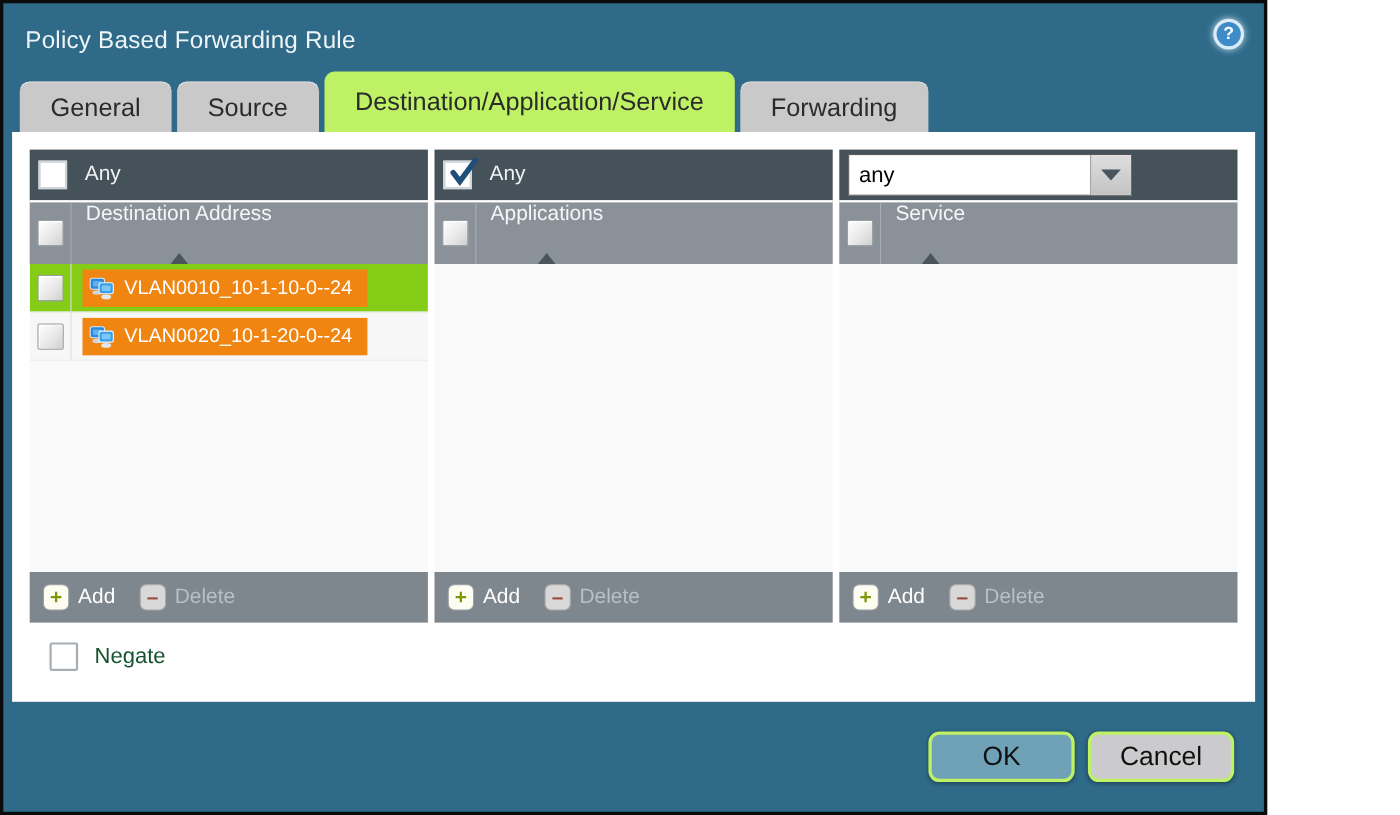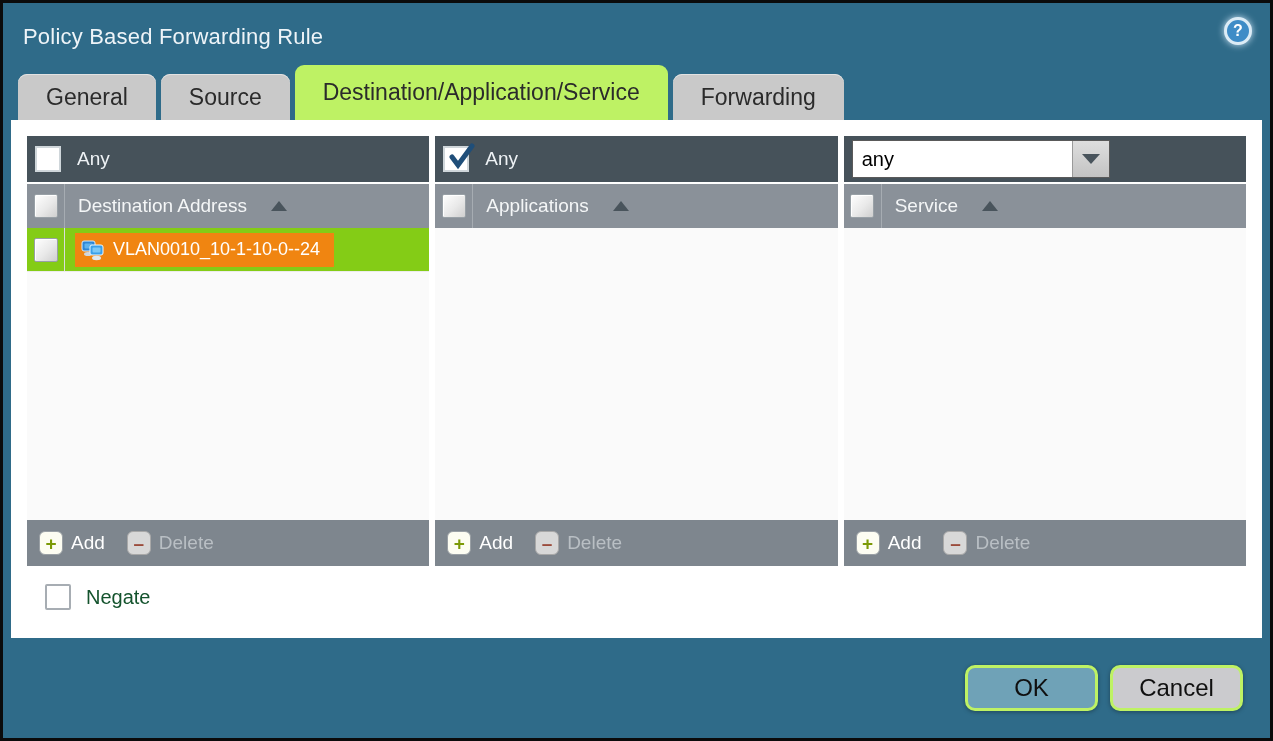--- a/index.html
+++ b/index.html
@@ -1,20 +1,20 @@
 <!DOCTYPE html>
 <html><head>
 <meta charset="utf-8">
 <style>
   * { margin:0; padding:0; box-sizing:border-box; }
   html,body { width:1273px; height:741px; }
   body { font-family:"Liberation Sans", sans-serif; }
 
   .dialog {
-    width:1273px; height:741px;
+    width:1152px; height:741px;
     border:3px solid #0b0b0b;
     background:#2F6B89;
     position:relative;
     display:flex; flex-direction:column;
     overflow:hidden;
   }
 
   
   .titlebar {
     height:62px; flex:0 0 62px;
@@ -74,21 +74,21 @@
     flex:0 0 46px; background:#8A9199;
     display:flex; align-items:center;
     color:#f4f6f7; font-size:19px;
     border-top:2px solid #ffffff;
   }
   .hdr-cb-cell {
     width:38px; align-self:stretch;
     display:flex; align-items:center; justify-content:center;
     border-right:1px solid #a6acb2;
   }
-  .hdr-label { display:flex; align-items:center; gap:24px; padding-left:13px; }
+  .hdr-label { display:flex; align-items:center; gap:24px; padding-left:13px;flex-direction:column; }
   .sort-arrow {
     width:0; height:0;
     border-left:8px solid transparent; border-right:8px solid transparent;
     border-bottom:10px solid #49545c;
     display:inline-block;
   }
 
   .col-body { flex:1 1 auto; background:#FAFAFA; overflow:hidden; }
   .row { height:44px; display:flex; align-items:center; background:#84cc16; border-bottom:1px solid #ececec; }
   .row:nth-child(2) { background:#f7f7f7; }
@@ -228,20 +228,36 @@
                 <rect x="2" y="4" width="13" height="10" rx="2" fill="#2e86d6" stroke="#cfe9ff" stroke-width="1"></rect>
                 <rect x="4.5" y="6.5" width="8" height="5" rx="1" fill="#5db2ee"></rect>
                 <ellipse cx="8" cy="17" rx="4" ry="2" fill="#cfd6dd"></ellipse>
                 <rect x="10" y="8" width="13" height="10" rx="2" fill="#3ba0ea" stroke="#eaf6ff" stroke-width="1"></rect>
                 <rect x="12.5" y="10.5" width="8" height="5" rx="1" fill="#7cc8f6"></rect>
                 <ellipse cx="16.5" cy="21" rx="4.5" ry="2.2" fill="#e3e8ec"></ellipse>
               </svg>
               <span>VLAN0010_10-1-10-0--24</span>
             </span>
           </div>
+          <div class="row">
+            <span class="row-cb-cell">
+                <span class="cb cb-bevel"></span>
+              </span>
+            <span class="chip">
+              <svg class="net-icon" width="26" height="26" viewBox="0 0 26 26">
+                <rect x="2" y="4" width="13" height="10" rx="2" fill="#2e86d6" stroke="#cfe9ff" stroke-width="1"></rect>
+                <rect x="4.5" y="6.5" width="8" height="5" rx="1" fill="#5db2ee"></rect>
+                <ellipse cx="8" cy="17" rx="4" ry="2" fill="#cfd6dd"></ellipse>
+                <rect x="10" y="8" width="13" height="10" rx="2" fill="#3ba0ea" stroke="#eaf6ff" stroke-width="1"></rect>
+                <rect x="12.5" y="10.5" width="8" height="5" rx="1" fill="#7cc8f6"></rect>
+                <ellipse cx="16.5" cy="21" rx="4.5" ry="2.2" fill="#e3e8ec"></ellipse>
+              </svg>
+              <span>VLAN0020_10-1-20-0--24</span>
+            </span>
+          </div>
         </div>
         <div class="col-footer">
           <span class="tool-btn">
             <span class="mini-icon mini-add">+</span>
             <span>Add</span>
           </span>
           <span class="tool-btn disabled">
             <span class="mini-icon mini-del">–</span>
             <span>Delete</span>
           </span>

